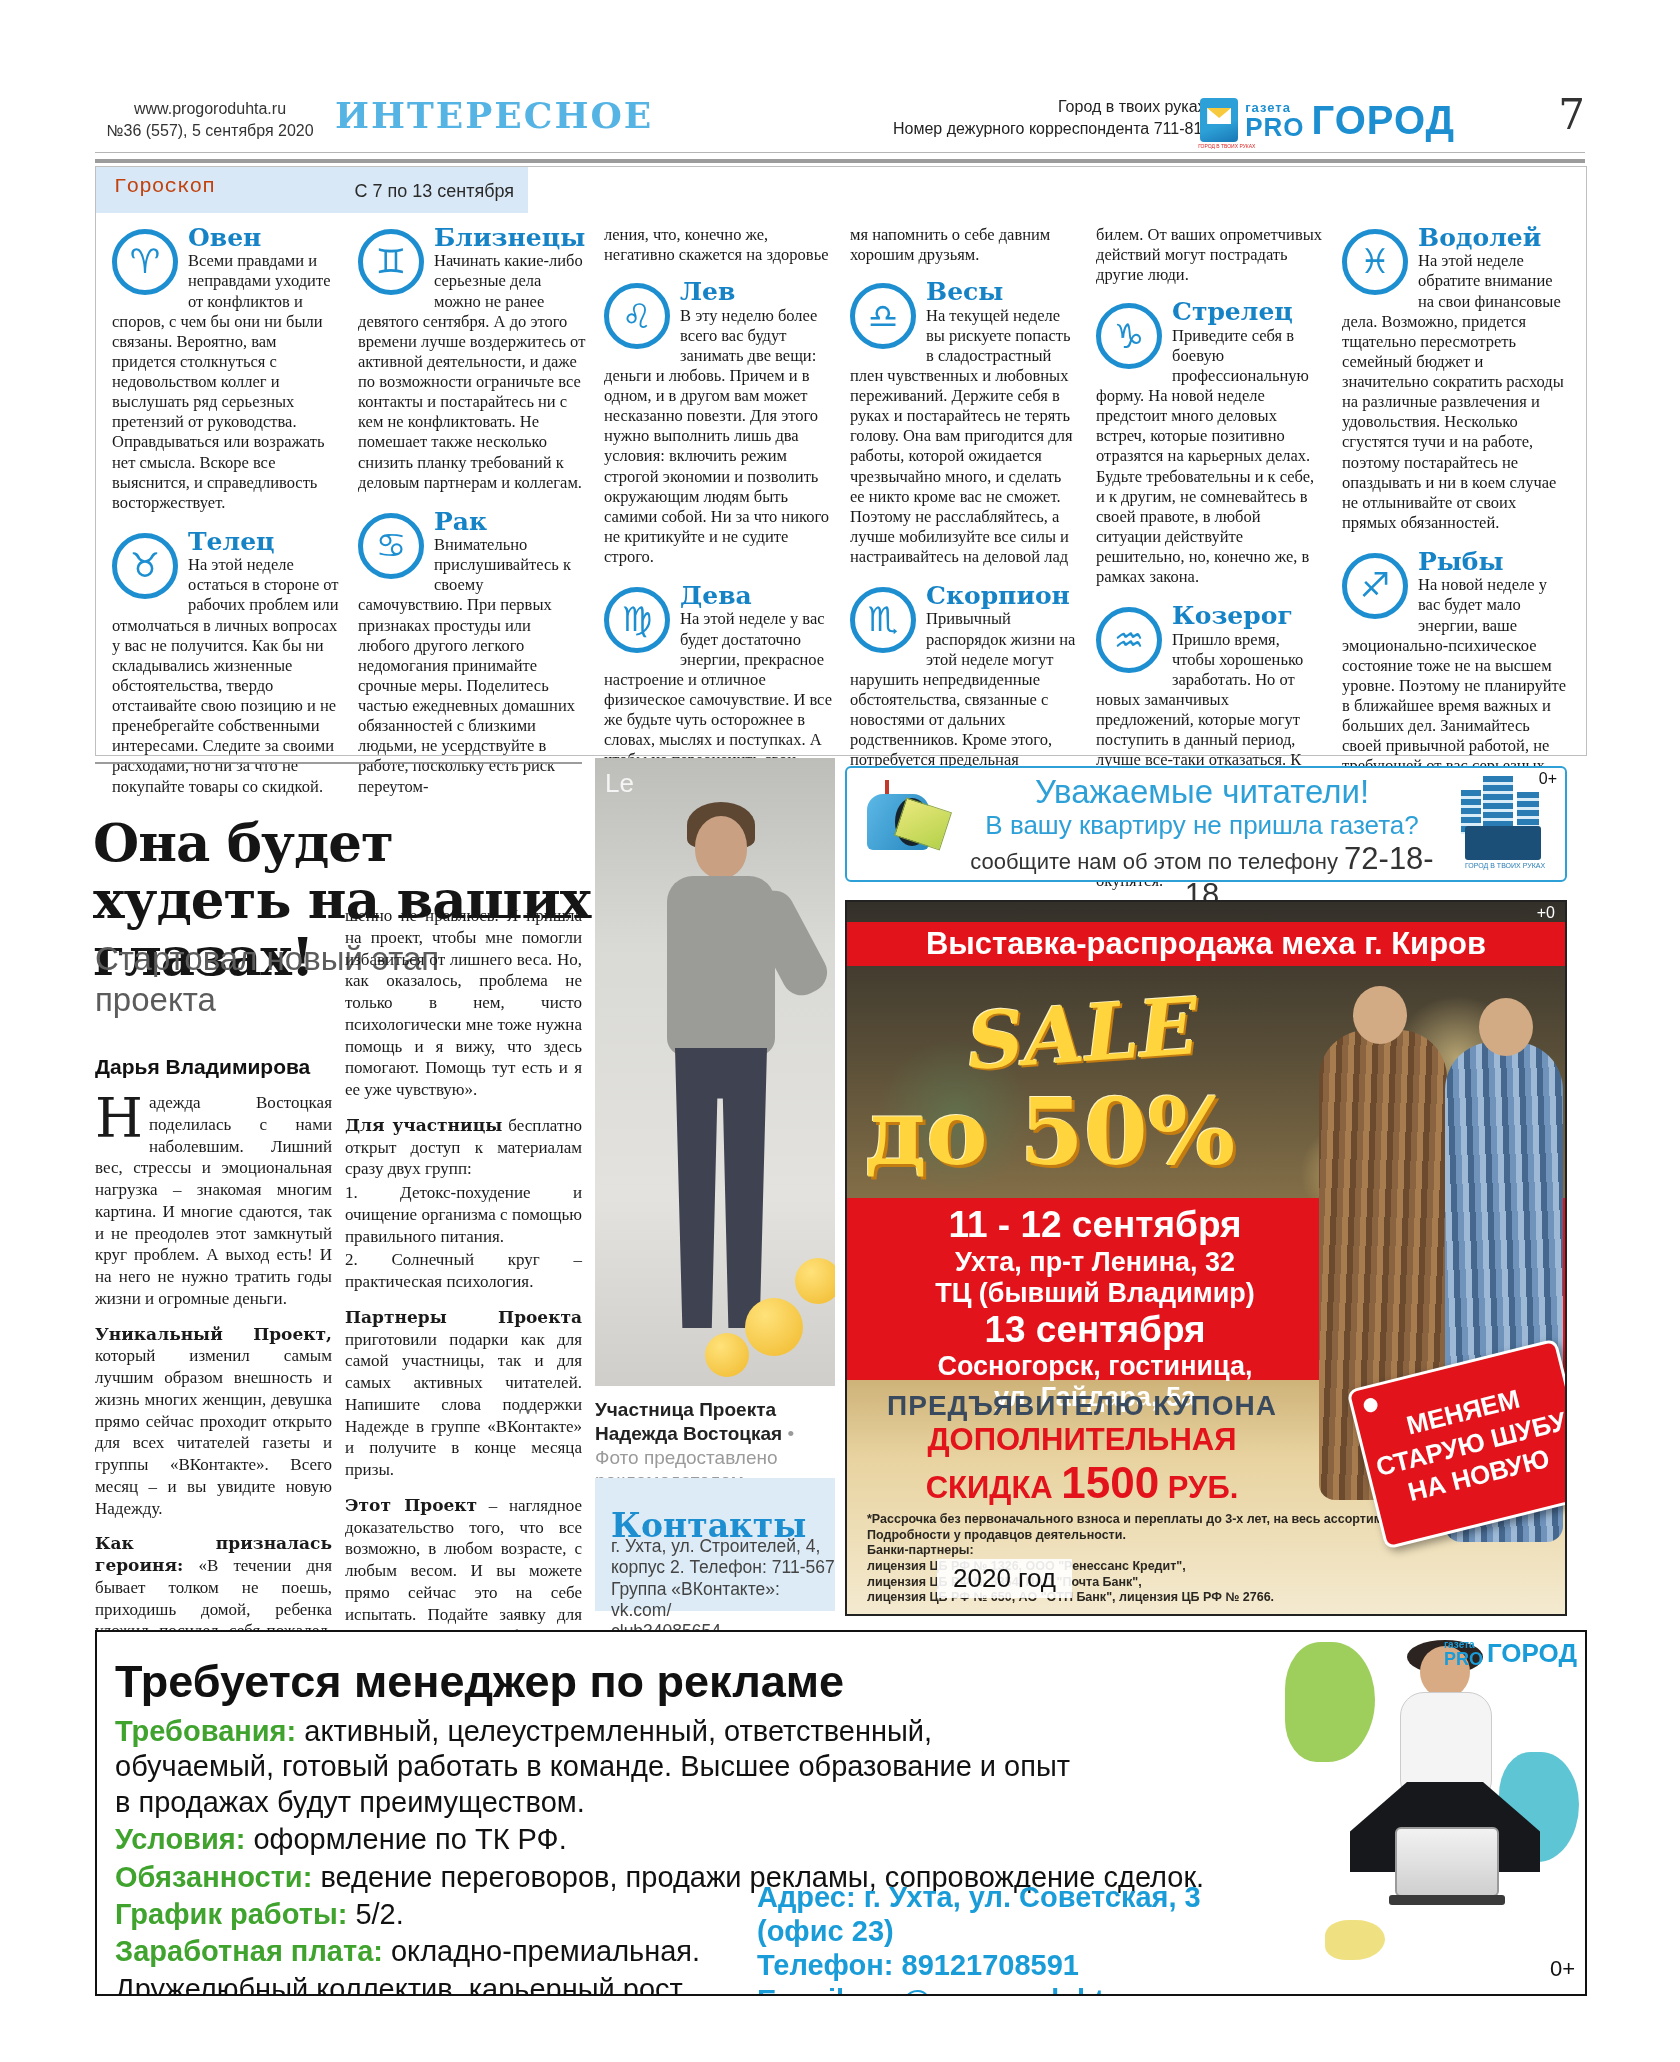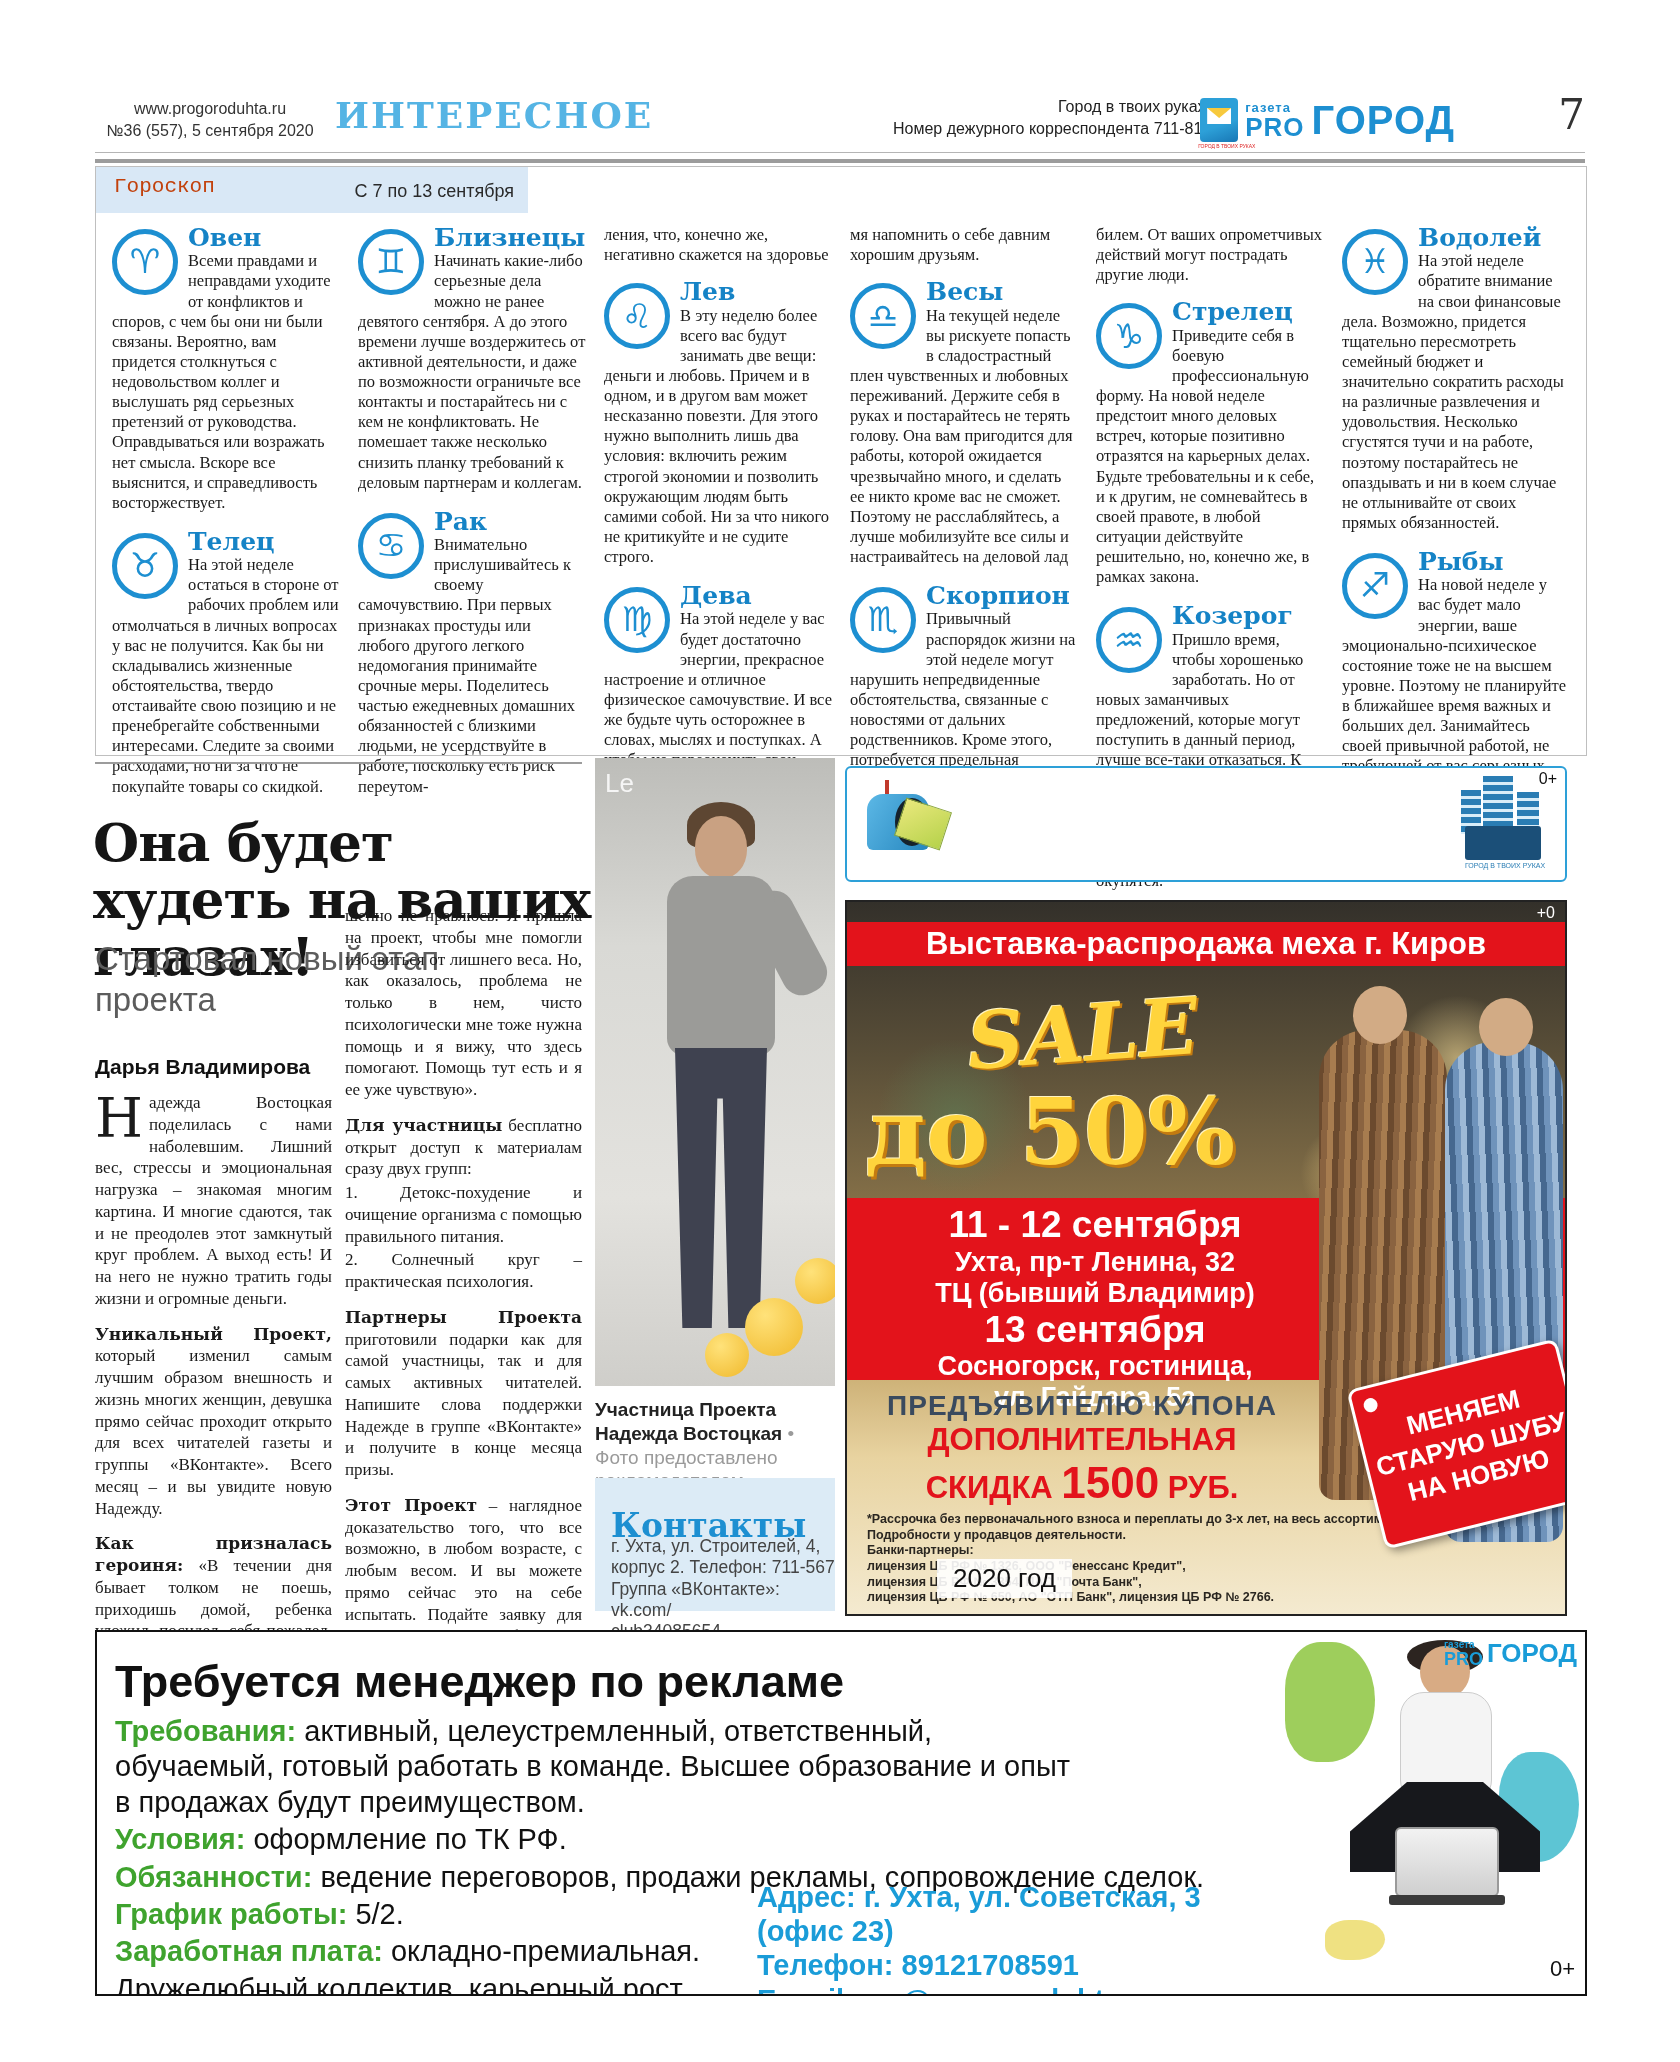--- a/index.html
+++ b/index.html
@@ -343,20 +343,25 @@
   </div>
 
   <div class="reader">
     <div class="reader-age">0+</div>
     <div class="mailbox">
       <div class="mb-flag"></div>
       <div class="mb-body"></div>
       <div class="mb-open"></div>
       <div class="mb-env"></div>
     </div>
+    <div class="reader-text">
+      <div class="reader-title">Уважаемые читатели!</div>
+      <div class="reader-q">В вашу квартиру не пришла газета?</div>
+      <div class="reader-a"><span>сообщите нам об этом по телефону</span> <span class="reader-phone">72-18-18</span></div>
+    </div>
     <div class="buildings">
       <div class="tower t1"></div>
       <div class="tower t2"></div>
       <div class="tower t3"></div>
       <div class="holder"></div>
       <div class="b-tag">ГОРОД В ТВОИХ РУКАХ</div>
     </div>
   </div>
 
   <div class="fur">

